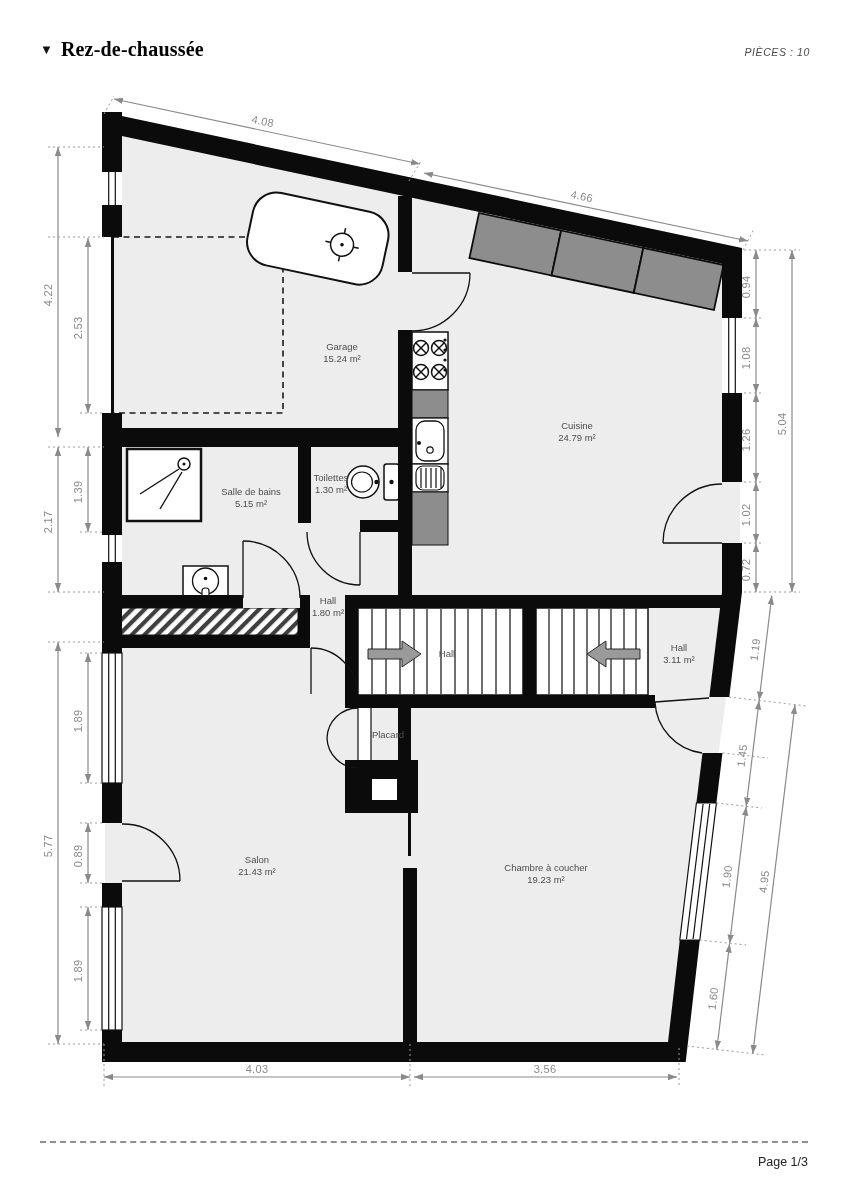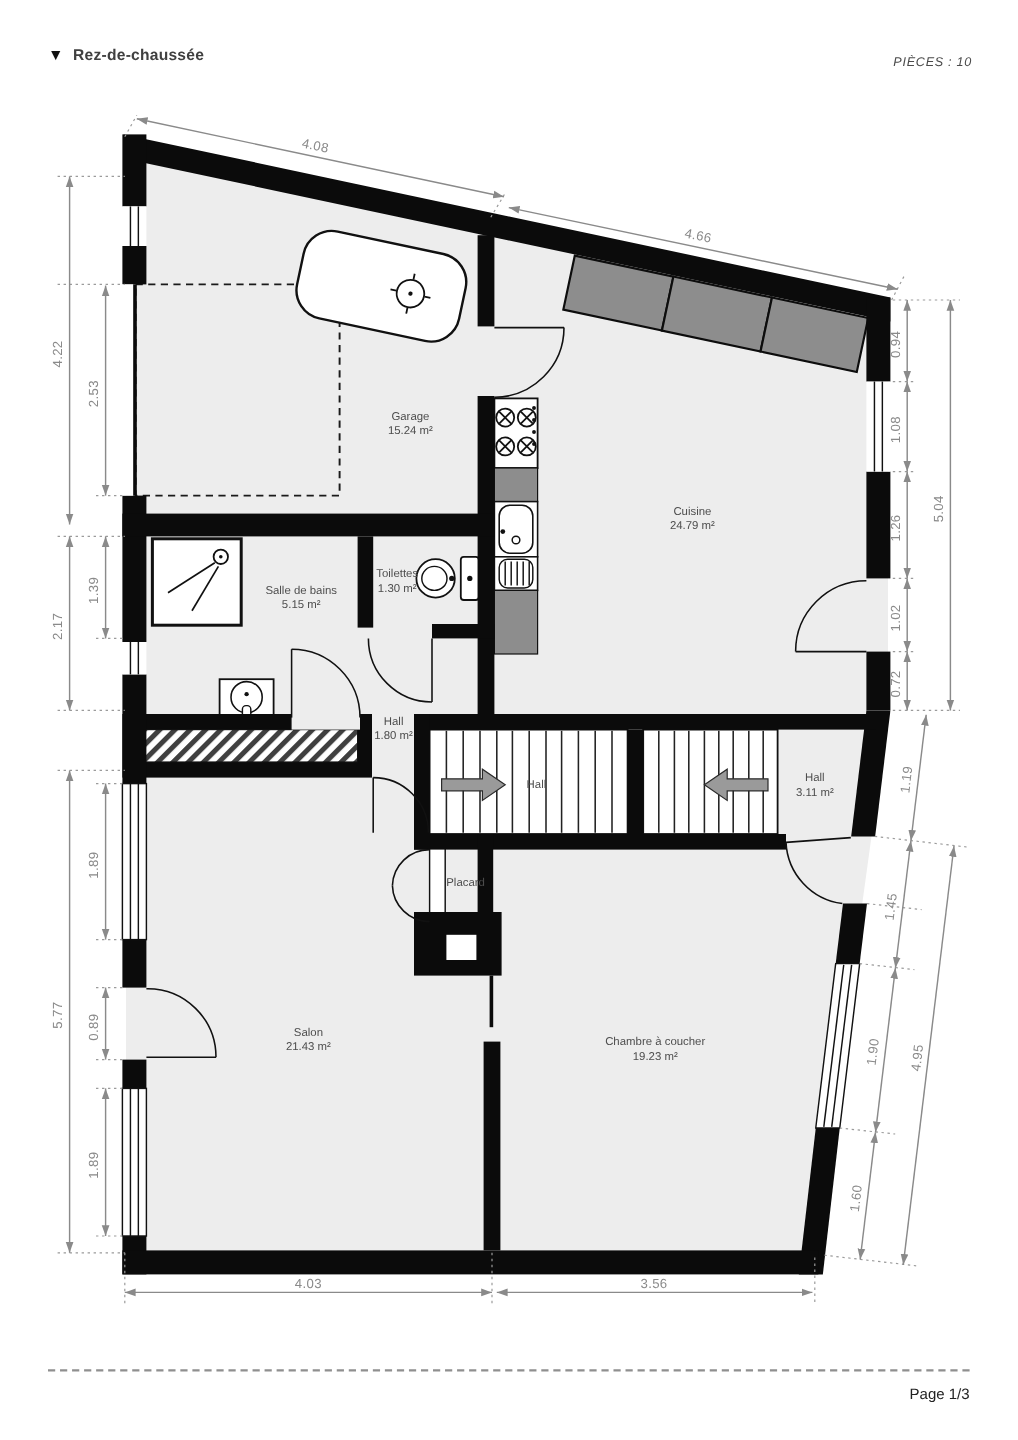--- a/index.html
+++ b/index.html
@@ -1,19 +1,19 @@
 <!DOCTYPE html>
 <html><head>
 <meta charset="utf-8">
 <style>
   html,body{margin:0;padding:0;background:#fff;}
   body{width:848px;height:1200px;position:relative;font-family:"Liberation Sans",sans-serif;overflow:hidden;}
   .hdr{position:absolute;top:38px;left:40px;display:flex;align-items:center;gap:8px;}
   .hdr .tri{font-size:13px;color:#111;line-height:1;}
-  .hdr .title{font-size:13px;font-weight:bold;color:#404040;letter-spacing:.2px;}
+  .hdr .title{font-size:20px;font-weight:bold;color:#000000;letter-spacing:.2px;font-family:Liberation Serif, serif;}
   .pieces{position:absolute;top:46px;right:38px;font-size:10.5px;color:#4a4a4a;letter-spacing:.6px;font-style:italic;}
   .plan{position:absolute;left:0;top:0;}
   .sep{position:absolute;left:40px;right:40px;top:1141px;border-top:2px dashed #8f8f8f;height:0;}
   .page{position:absolute;right:40px;top:1155px;font-size:12.5px;color:#222;}
   svg text{font-family:"Liberation Sans",sans-serif;}
   .roomname{font-size:9.5px;fill:#4d4d4d;}
   .dim{font-size:11px;fill:#8a8a8a;letter-spacing:.3px;}
   .wall{fill:#0b0b0b;stroke:none;}
   .dimline{stroke:#8a8a8a;stroke-width:1.2;fill:none;}
   .ext{stroke:#9b9b9b;stroke-width:1;stroke-dasharray:2,3;fill:none;}

